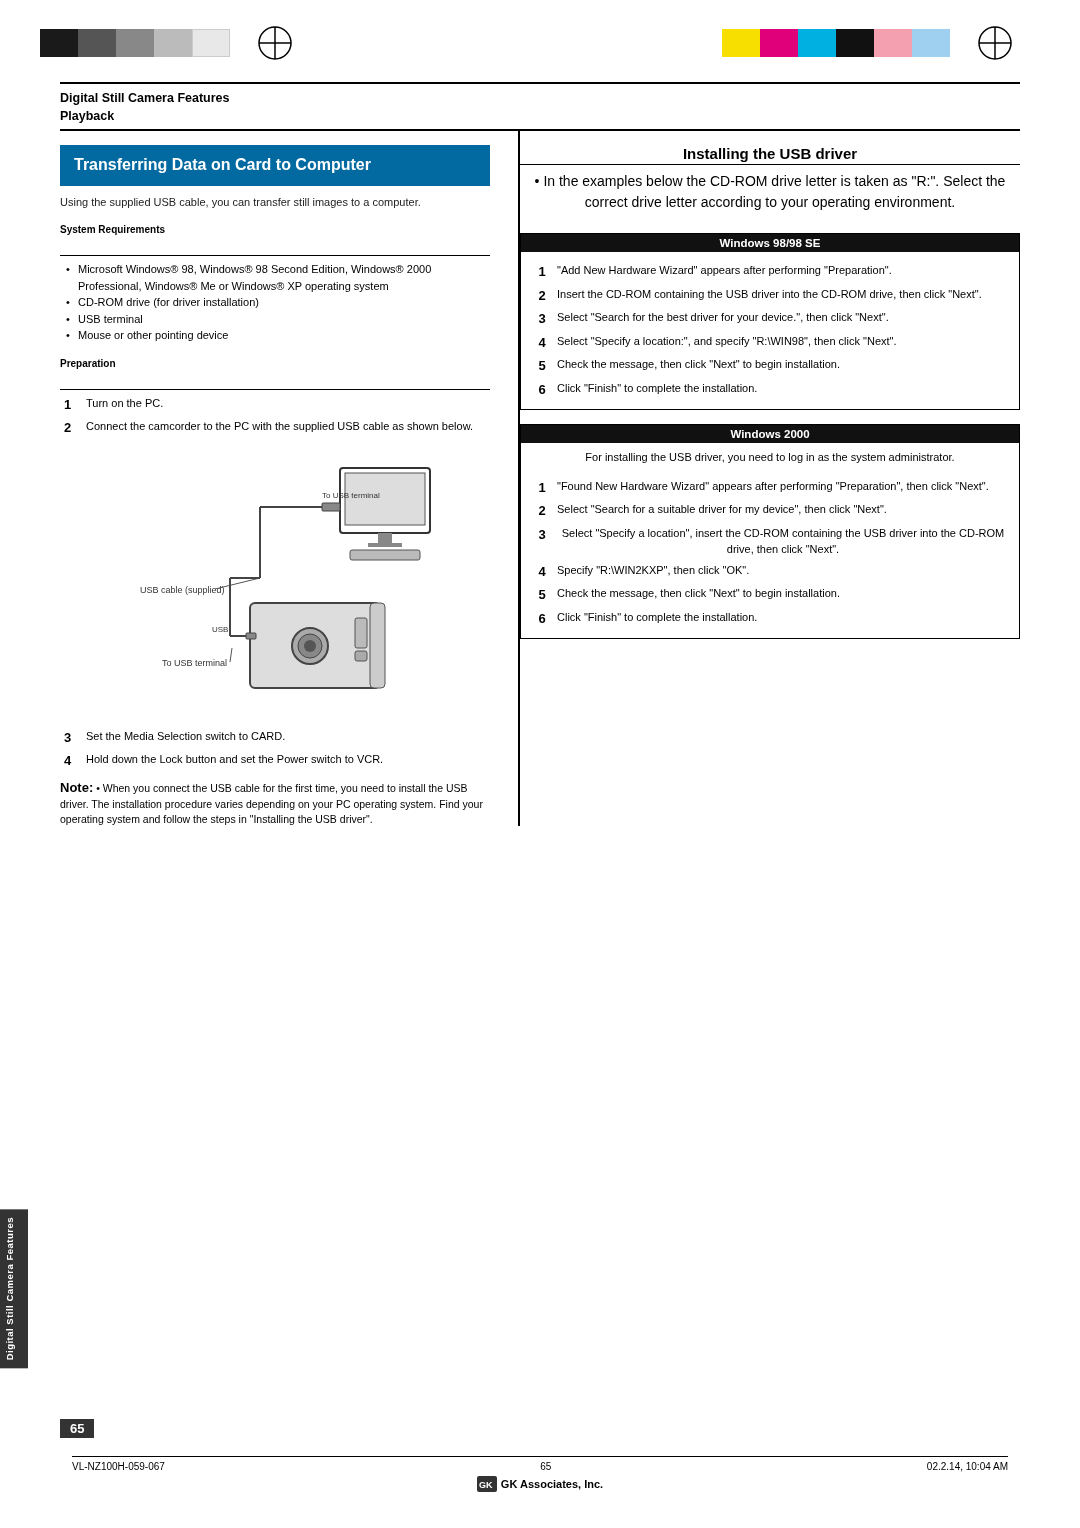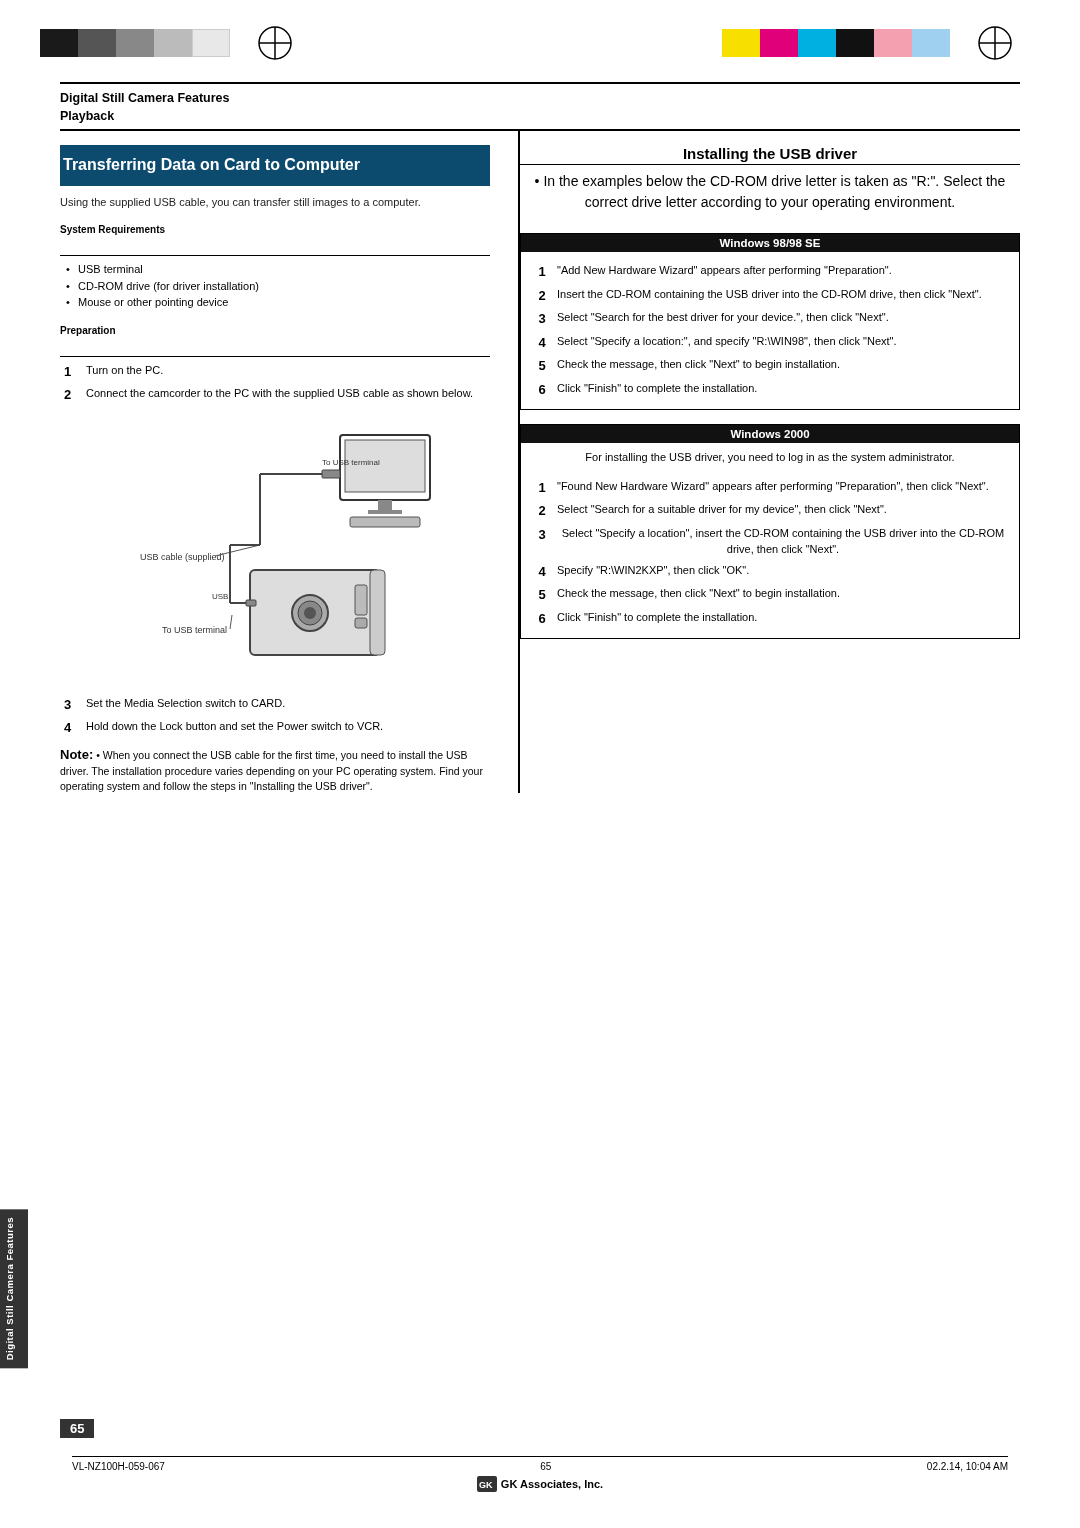--- a/index.html
+++ b/index.html
@@ -113,25 +113,25 @@
 
     
     .right-col {
       flex: 1;
       border-left: 2px solid #000;
       text-align: center;
     }
 
     
     .section-title-box {
-      background: #0c4a6e;
+      background: #0369a1;
       color: #fff;
       font-weight: bold;
       font-size: 16px;
-      padding: 10px 3px;
+      padding: 10px 14px;
       margin-top: 14px;
       margin-bottom: 8px;
       line-height: 1.3;
     }
 
     .intro-text {
       font-size: 11px;
       line-height: 1.5;
       margin-bottom: 10px;
       color: #222;
@@ -361,22 +361,23 @@
   <div class="main-content">
 
     <div class="left-col">
 
       <div class="section-title-box">Transferring Data on Card to Computer</div>
 
       <p class="intro-text">Using the supplied USB cable, you can transfer still images to a computer.</p>
 
       <div class="subsection-title">System Requirements</div>
       <ul class="bullet-list">
+        <li>Microsoft Windows® 98, Windows® 98 Second Edition, Windows® 2000 Professional, Windows® Me or Windows® XP operating system</li>
+        <li>CD-ROM drive (for driver installation)</li>
         <li>USB terminal</li>
-        <li>CD-ROM drive (for driver installation)</li>
         <li>Mouse or other pointing device</li>
       </ul>
 
       <div class="subsection-title">Preparation</div>
       <ol class="numbered-list">
         <li>
           <span class="num">1</span>
           <span>Turn on the PC.</span>
         </li>
         <li>

